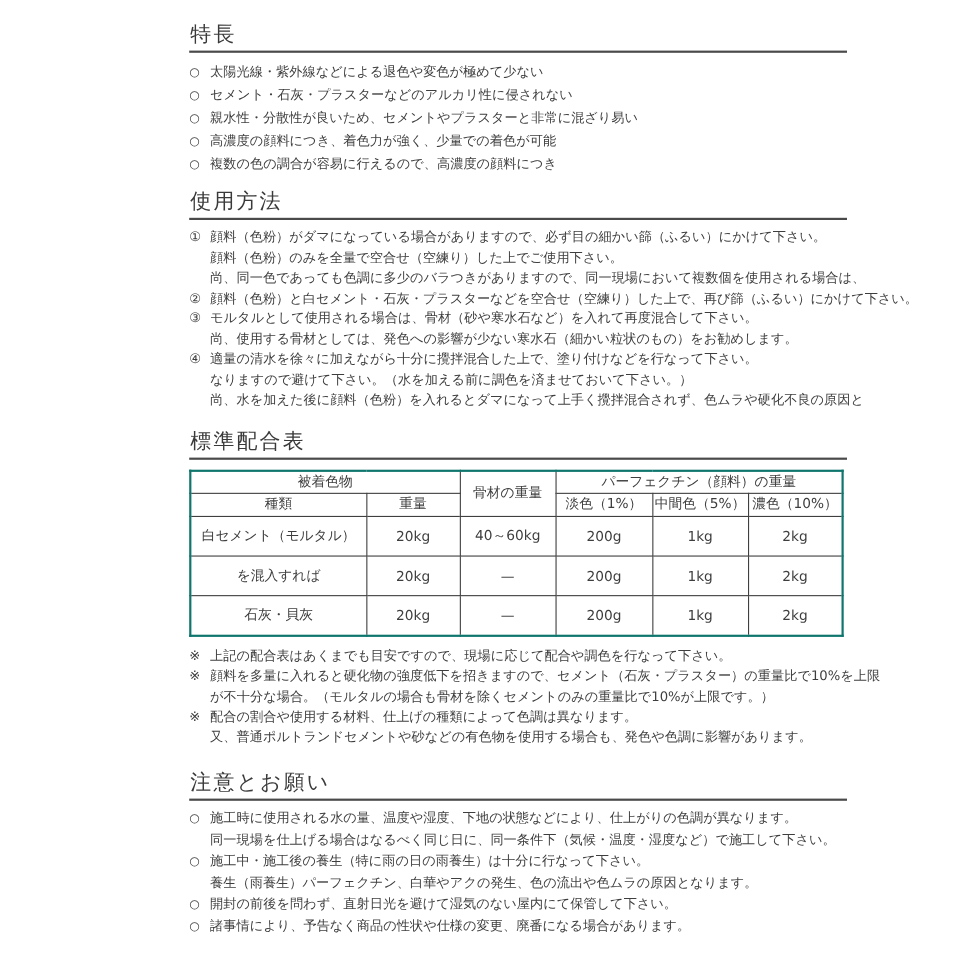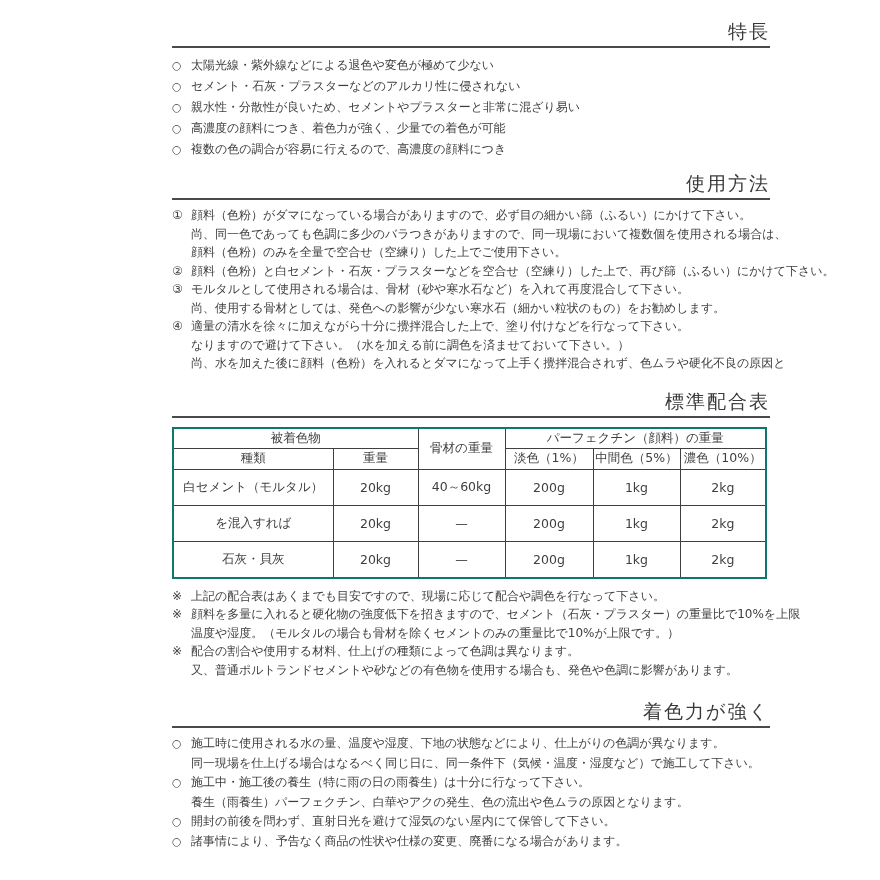--- a/index.html
+++ b/index.html
@@ -15,21 +15,20 @@
   }
   h2{
     font-size:19px;
     font-weight:normal;
     color:#3a3a3a;
     margin:0;
     padding:0 0 4px 1px;
     border-bottom:2px solid #4a4a4a;
     letter-spacing:2px;
     line-height:22px;
-    text-align:right;
   }
   .list{margin-top:7px;}
   .line{
     display:flex;
     white-space:nowrap;
     font-size:12px;
     color:#3e3e3e;
   }
   .marker{flex:0 0 19px;}
   .sec-features .line{line-height:21px;}
@@ -99,25 +98,25 @@
 
   <section class="sec-usage">
     <h2>使用方法</h2>
     <div class="list">
       <div class="line">
         <span class="marker">①</span>
         <span>顔料（色粉）がダマになっている場合がありますので、必ず目の細かい篩（ふるい）にかけて下さい。</span>
       </div>
       <div class="line">
         <span class="marker"></span>
+        <span>顔料（色粉）のみを全量で空合せ（空練り）した上でご使用下さい。</span>
+      </div>
+      <div class="line">
+        <span class="marker"></span>
         <span>尚、同一色であっても色調に多少のバラつきがありますので、同一現場において複数個を使用される場合は、</span>
-      </div>
-      <div class="line">
-        <span class="marker"></span>
-        <span>顔料（色粉）のみを全量で空合せ（空練り）した上でご使用下さい。</span>
       </div>
       <div class="line">
         <span class="marker">②</span>
         <span>顔料（色粉）と白セメント・石灰・プラスターなどを空合せ（空練り）した上で、再び篩（ふるい）にかけて下さい。</span>
       </div>
       <div class="line">
         <span class="marker">③</span>
         <span>モルタルとして使用される場合は、骨材（砂や寒水石など）を入れて再度混合して下さい。</span>
       </div>
       <div class="line">
@@ -193,35 +192,35 @@
       <div class="line">
         <span class="marker">※</span>
         <span>上記の配合表はあくまでも目安ですので、現場に応じて配合や調色を行なって下さい。</span>
       </div>
       <div class="line">
         <span class="marker">※</span>
         <span>顔料を多量に入れると硬化物の強度低下を招きますので、セメント（石灰・プラスター）の重量比で10%を上限</span>
       </div>
       <div class="line">
         <span class="marker"></span>
-        <span>温度や湿度。（モルタルの場合も骨材を除くセメントのみの重量比で10%が上限です。）</span>
+        <span>が不十分な場合。（モルタルの場合も骨材を除くセメントのみの重量比で10%が上限です。）</span>
       </div>
       <div class="line">
         <span class="marker">※</span>
         <span>配合の割合や使用する材料、仕上げの種類によって色調は異なります。</span>
       </div>
       <div class="line">
         <span class="marker"></span>
         <span>又、普通ポルトランドセメントや砂などの有色物を使用する場合も、発色や色調に影響があります。</span>
       </div>
     </div>
   </section>
 
   <section class="sec-cautions">
-    <h2>着色力が強く</h2>
+    <h2>注意とお願い</h2>
     <div class="list">
       <div class="line">
         <span class="marker">○</span>
         <span>施工時に使用される水の量、温度や湿度、下地の状態などにより、仕上がりの色調が異なります。</span>
       </div>
       <div class="line">
         <span class="marker"></span>
         <span>同一現場を仕上げる場合はなるべく同じ日に、同一条件下（気候・温度・湿度など）で施工して下さい。</span>
       </div>
       <div class="line">

